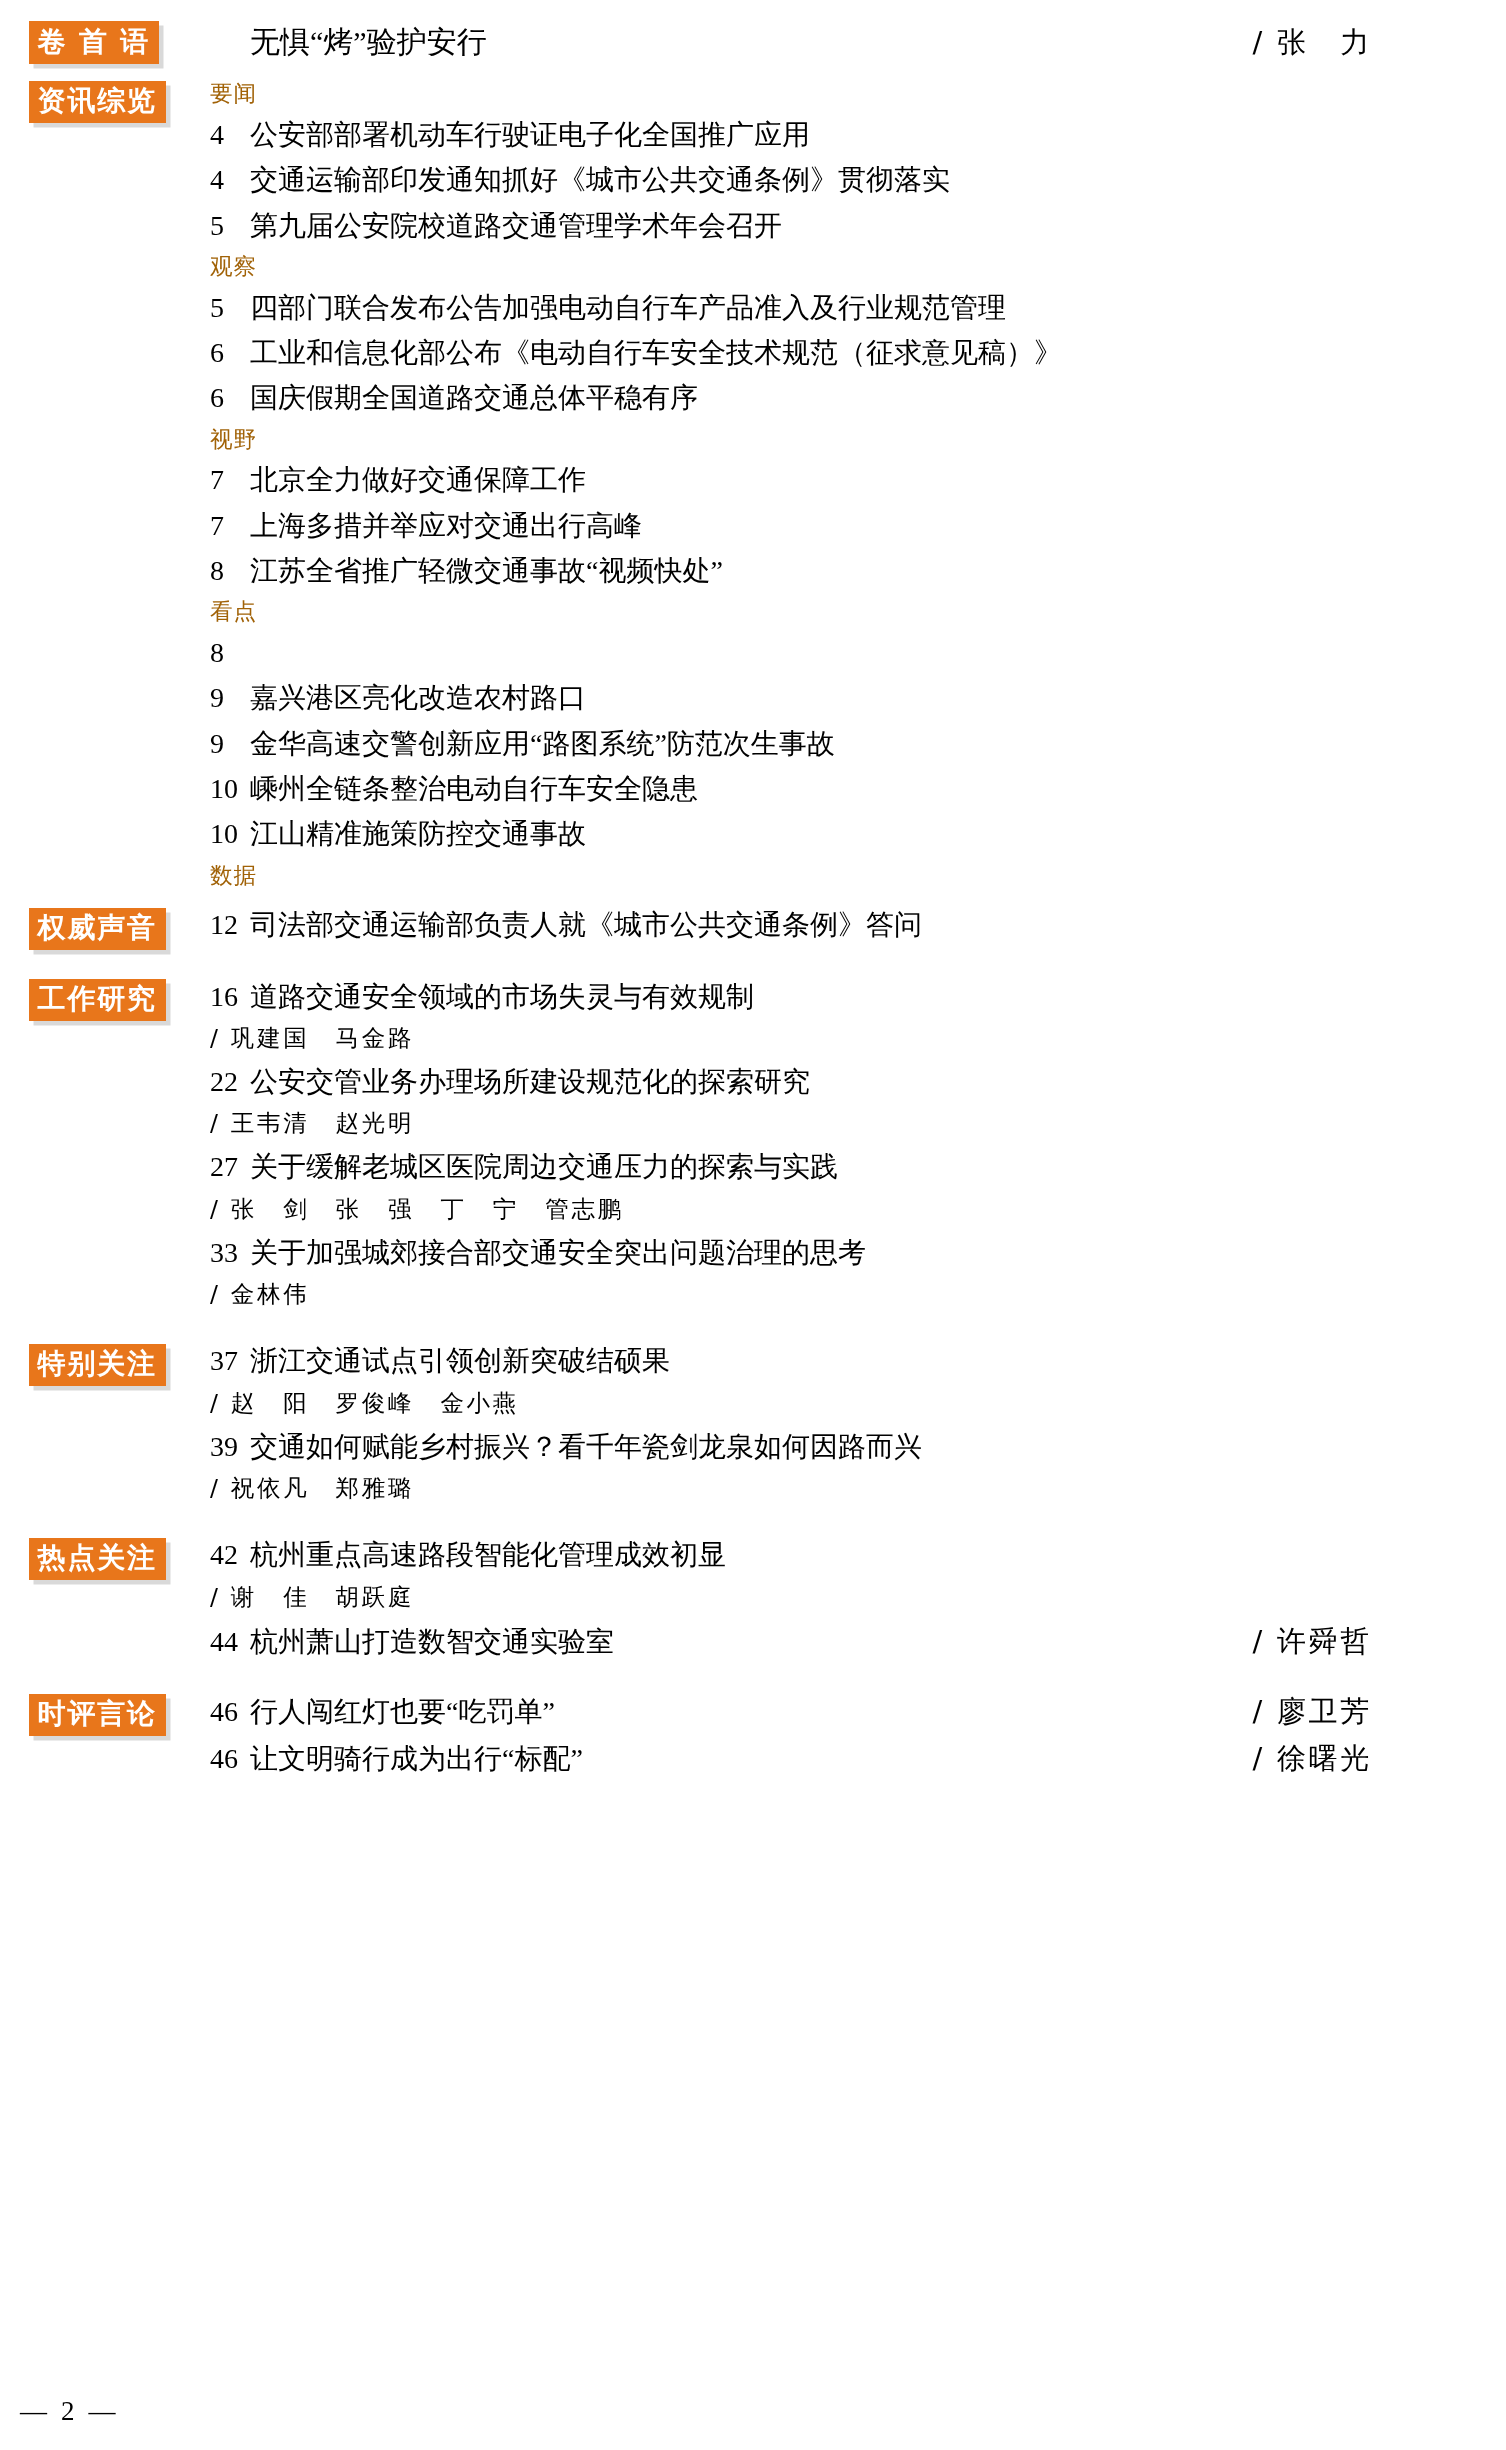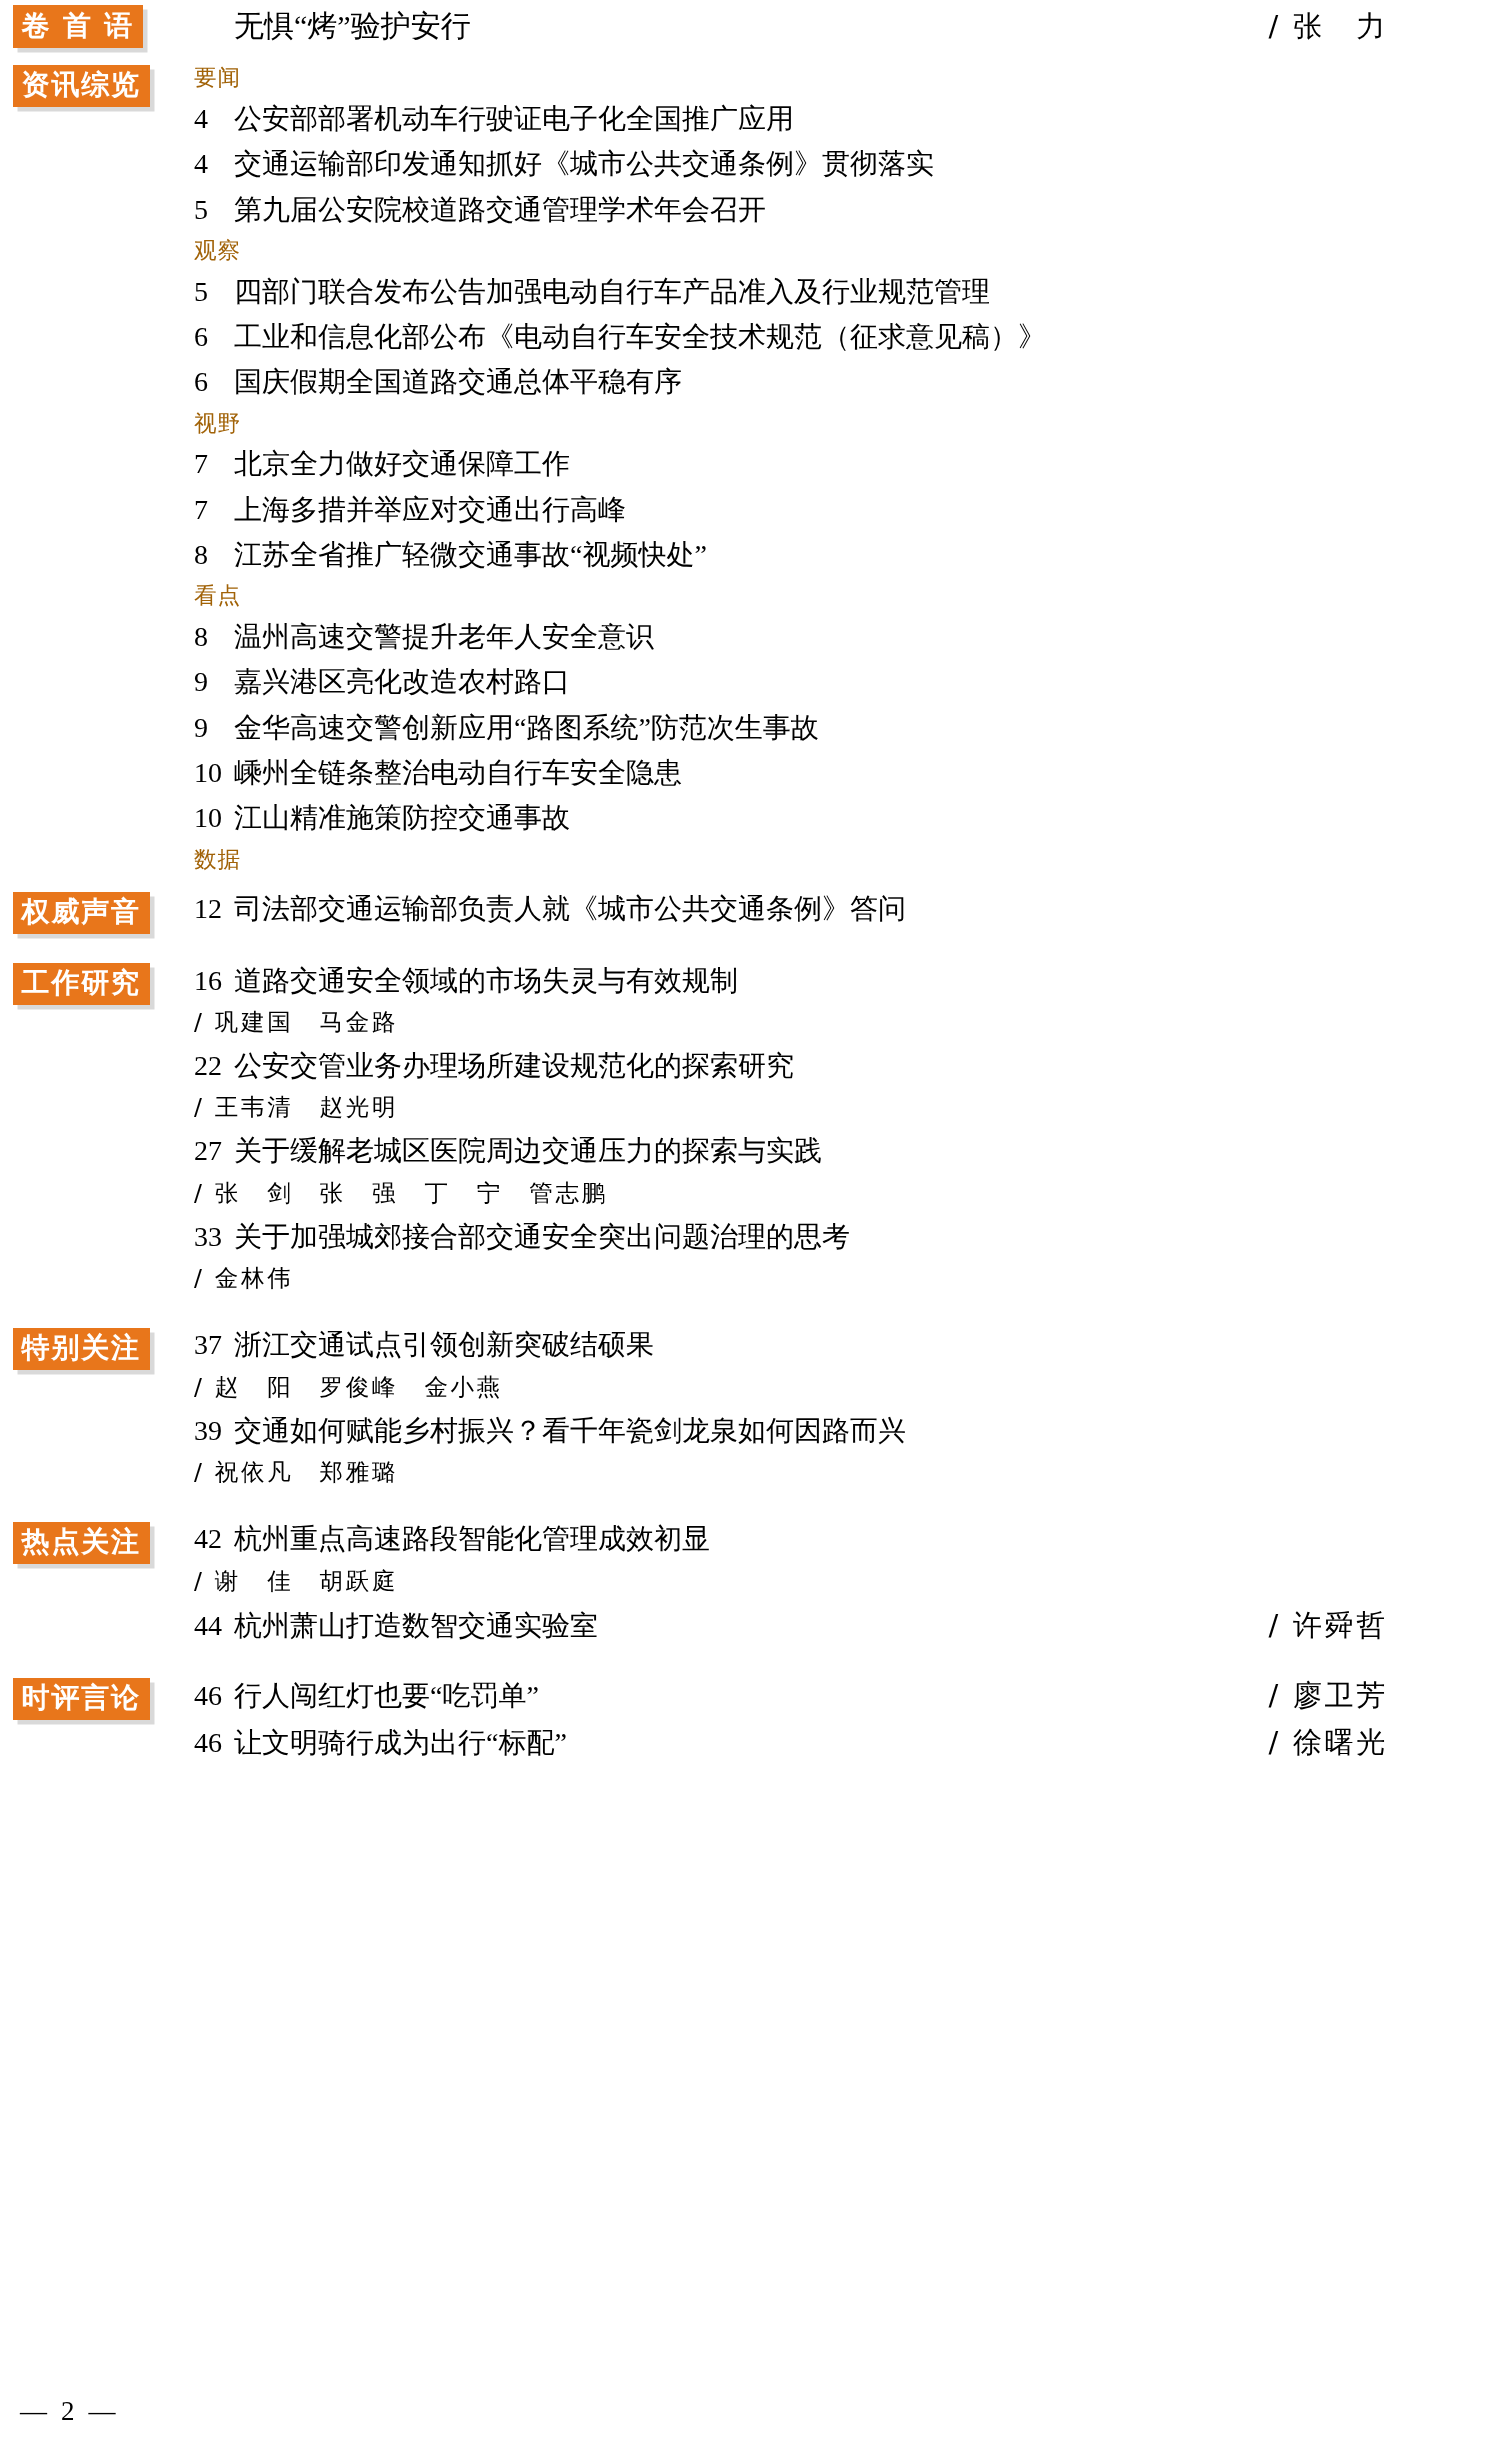--- a/index.html
+++ b/index.html
@@ -12,21 +12,21 @@
     height: 2450px;
     font-family: "Liberation Serif", "DejaVu Serif", serif;
     color: #000000;
     position: relative;
     overflow: hidden;
   }
   .page {
     position: relative;
     width: 1413px;
     height: 2450px;
-    padding: 0;
+    padding: 16px;
     box-sizing: border-box;
   }
 
   
   .section {
     display: flex;
     align-items: flex-start;
     margin: 0;
   }
   .tag-col {
@@ -171,21 +171,20 @@
             <span class="pg">7</span>
             <span class="ttl">上海多措并举应对交通出行高峰</span>
           </div>
           <div class="entry noauthor">
             <span class="pg">8</span>
             <span class="ttl">江苏全省推广轻微交通事故“视频快处”</span>
           </div>
           <div class="group-label">看点</div>
           <div class="entry noauthor">
             <span class="pg">8</span>
-            <span class="ttl">温州高速交警提升老年人安全意识</span>
           </div>
           <div class="entry noauthor">
             <span class="pg">9</span>
             <span class="ttl">嘉兴港区亮化改造农村路口</span>
           </div>
           <div class="entry noauthor">
             <span class="pg">9</span>
             <span class="ttl">金华高速交警创新应用“路图系统”防范次生事故</span>
           </div>
           <div class="entry noauthor">

